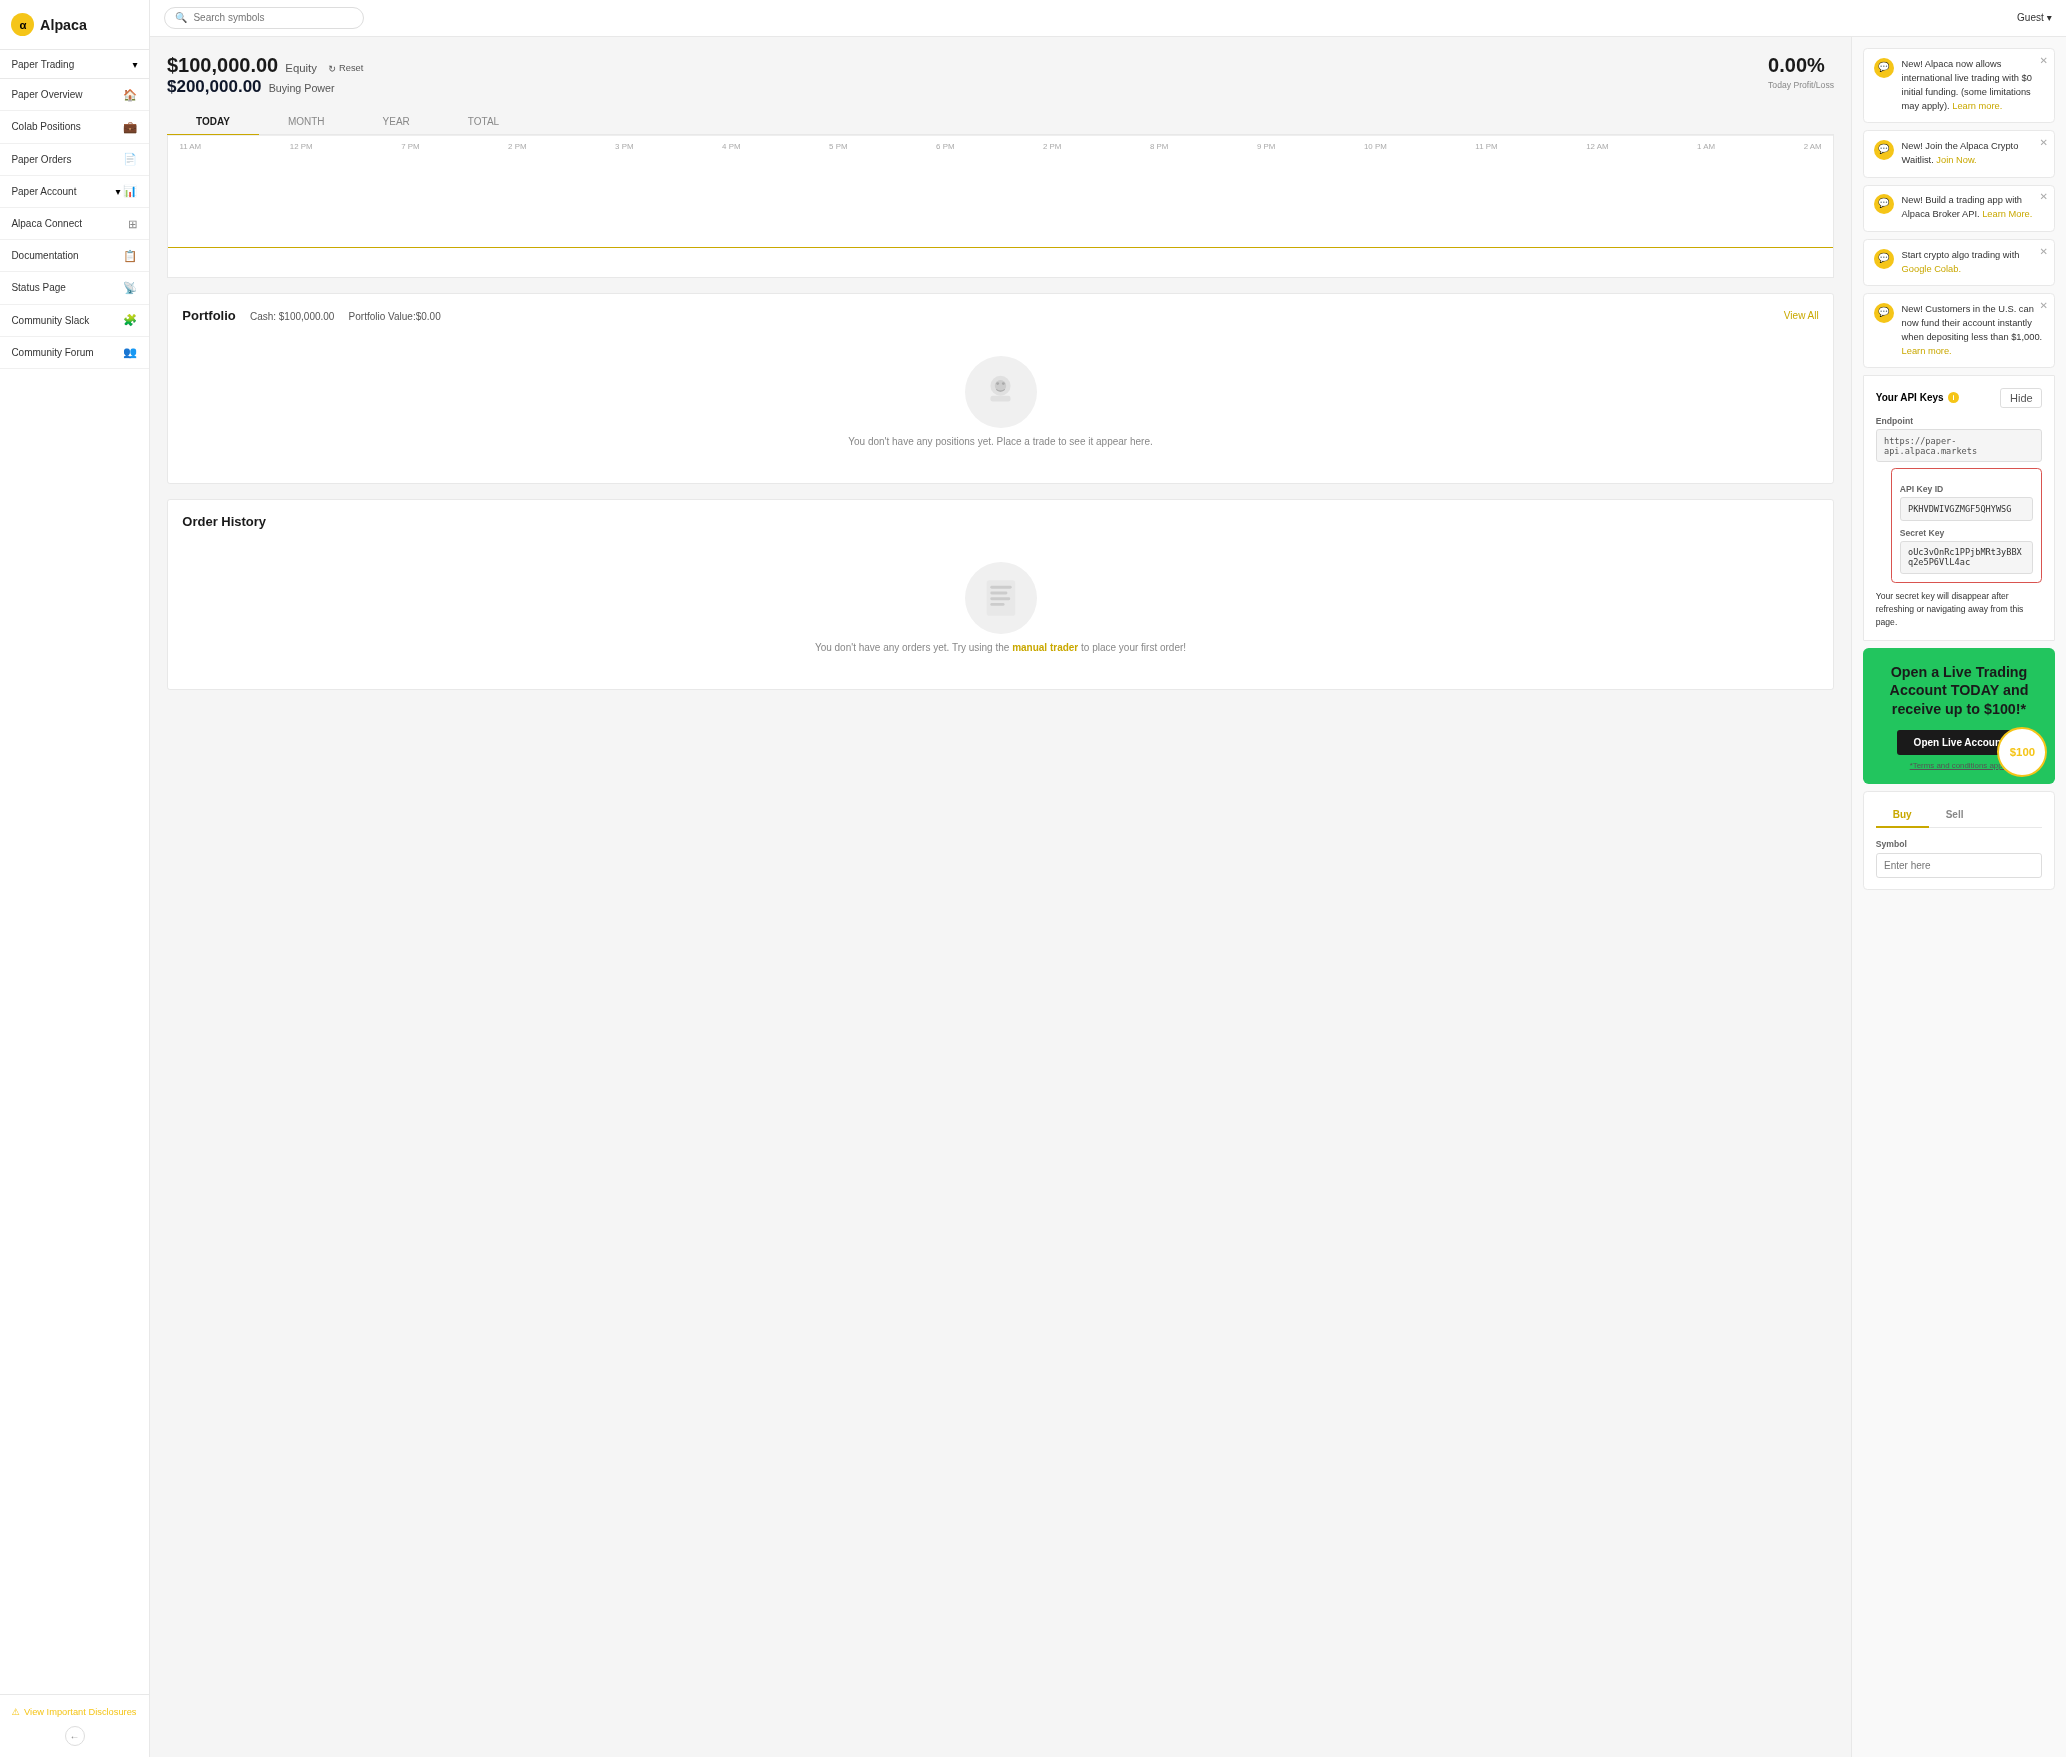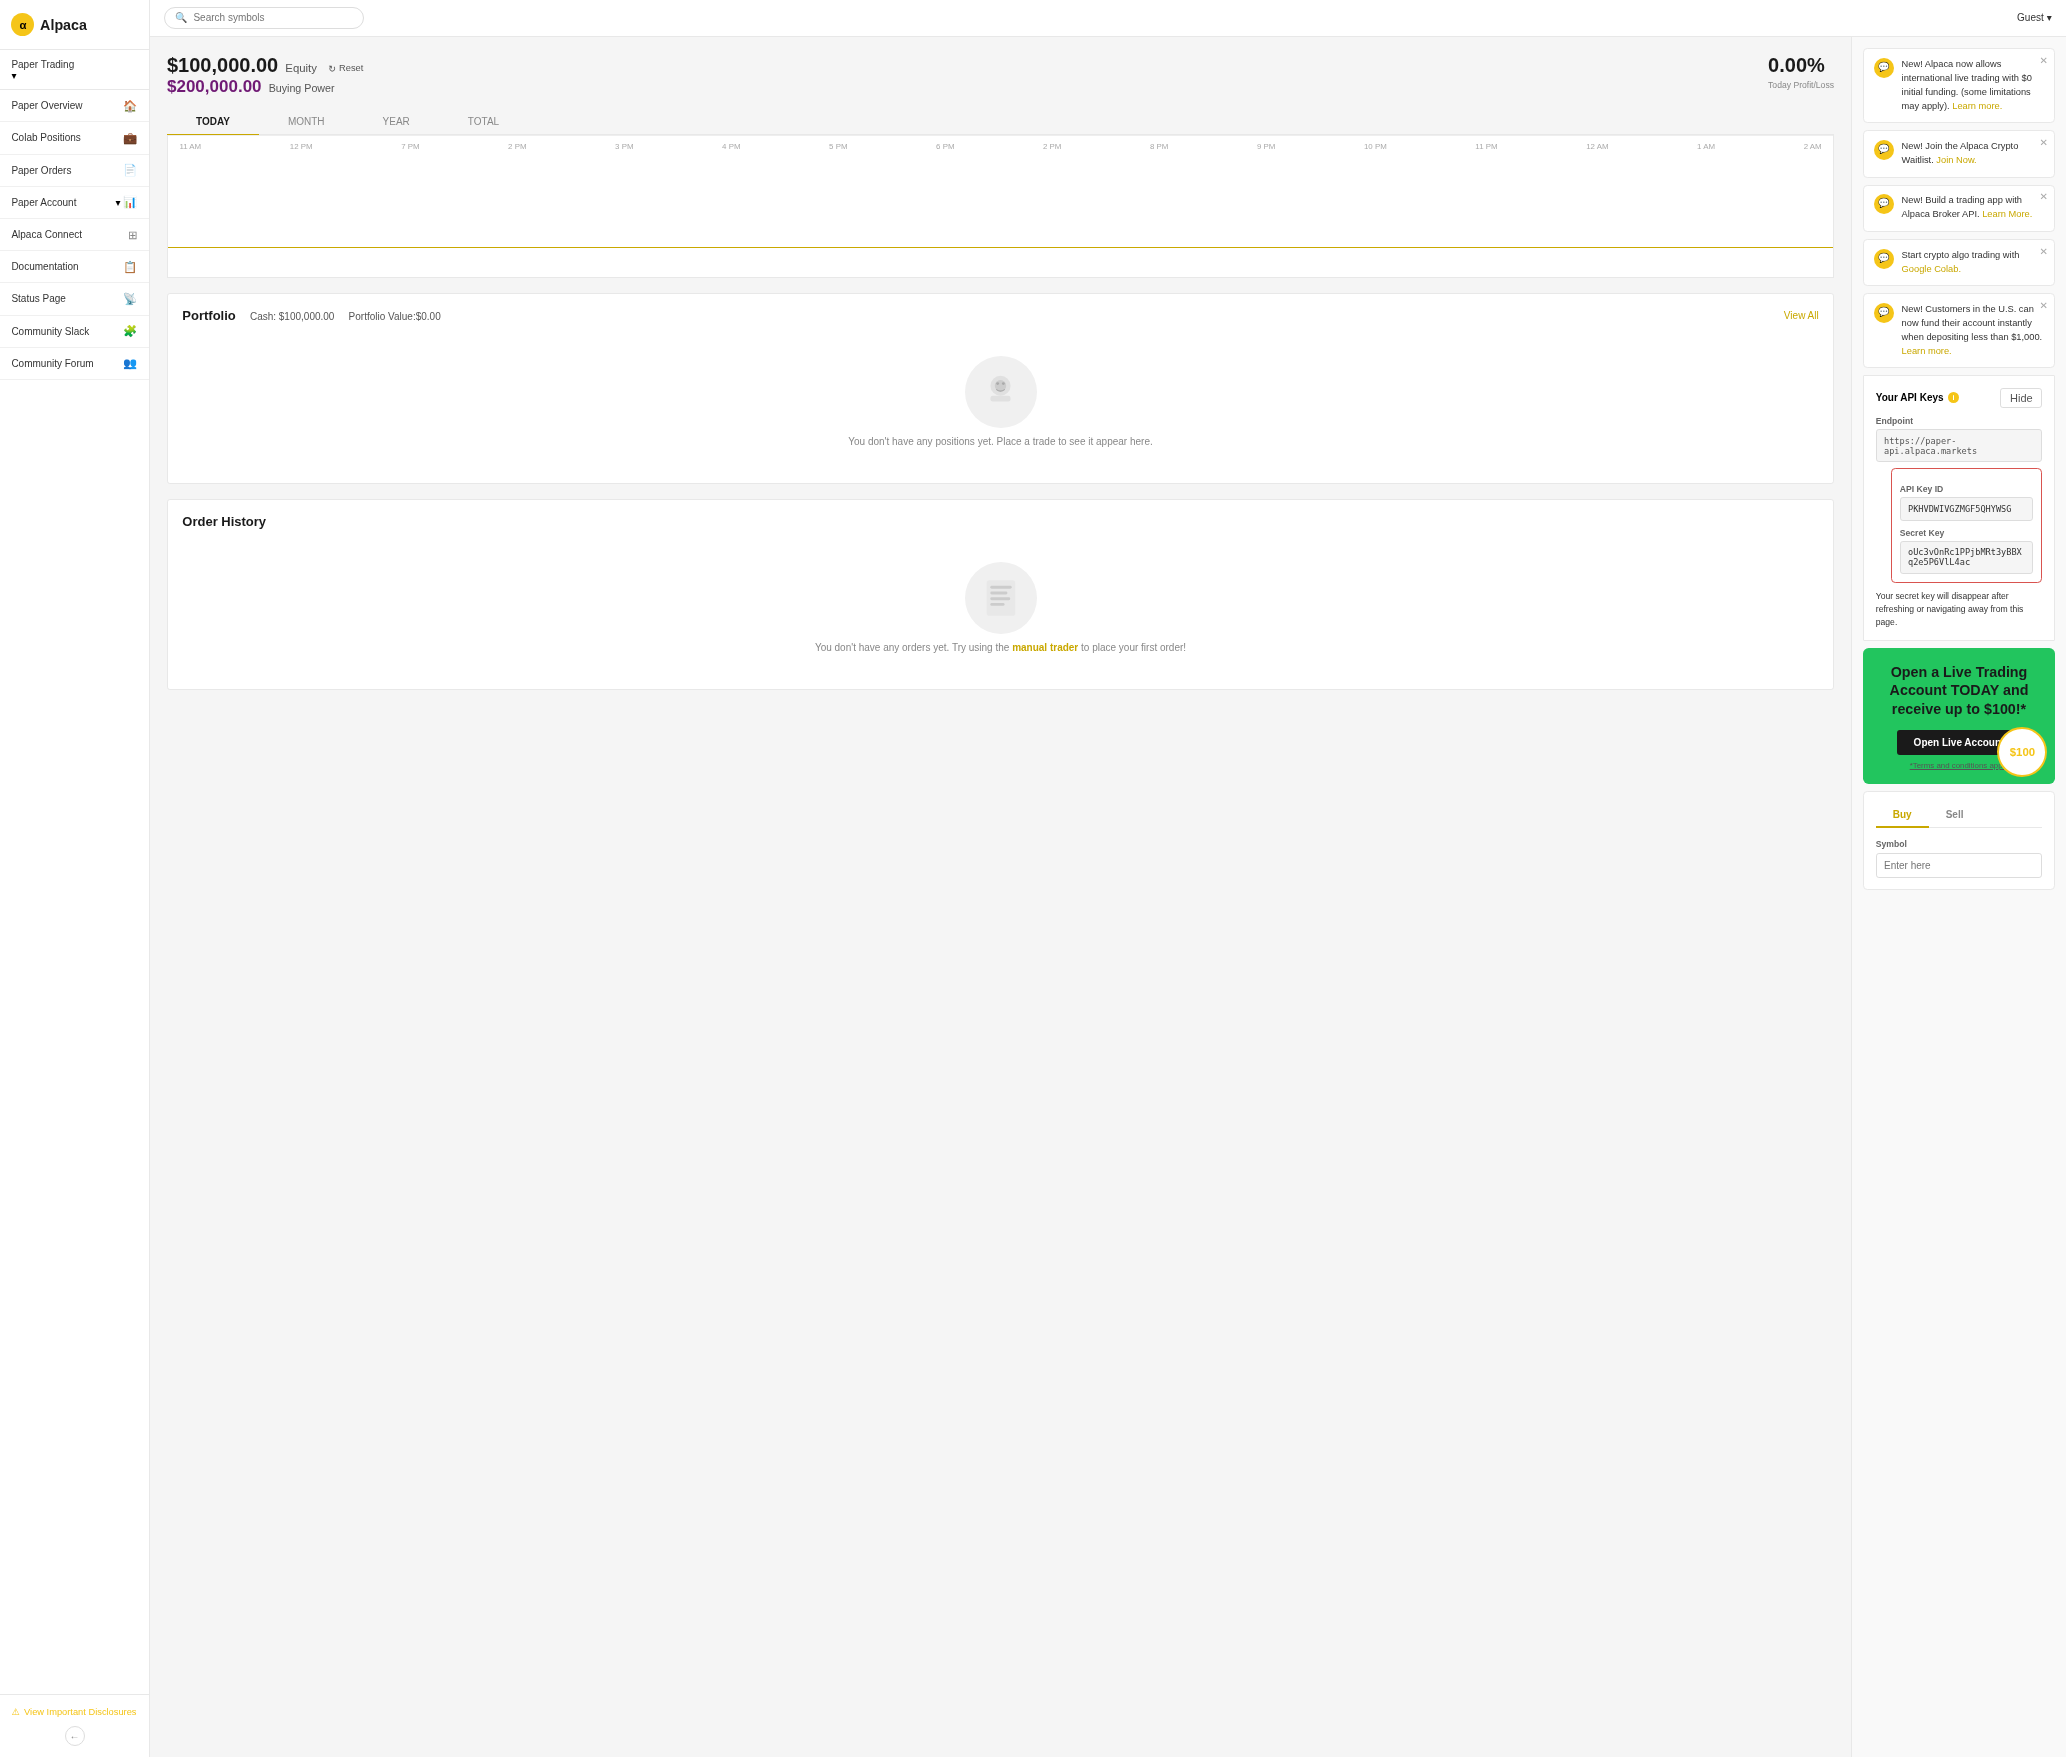--- a/index.html
+++ b/index.html
@@ -3,21 +3,21 @@
   <meta charset="utf-8">
   <style>
     * { box-sizing: border-box; margin: 0; padding: 0; }
     body { font-family: -apple-system, BlinkMacSystemFont, 'Segoe UI', sans-serif; background: #f5f5f5; display: flex; height: 100vh; overflow: hidden; font-size: 10px; }
 
     
     .sidebar { width: 150px; min-width: 150px; background: #fff; border-right: 0.7px solid #e8e8e8; display: flex; flex-direction: column; height: 100vh; overflow-y: auto; }
     .sidebar-logo { display: flex; align-items: center; padding: 13px 11.4px; gap: 5.7px; border-bottom: 0.7px solid #e8e8e8; }
     .logo-icon { width: 23px; height: 23px; background: #F5C518; border-radius: 50%; display: flex; align-items: center; justify-content: center; font-weight: bold; font-size: 11.4px; color: #000; }
     .logo-text { font-size: 14.3px; font-weight: 700; color: #1a1a1a; }
-    .sidebar-dropdown { display: flex; align-items: flex-start; justify-content: space-between; padding: 8.6px 11.4px; cursor: pointer; border-bottom: 0.7px solid #e8e8e8; flex-direction: column; }
+    .sidebar-dropdown { display: flex; align-items: flex-end; justify-content: space-between; padding: 8.6px 11.4px; cursor: pointer; border-bottom: 0.7px solid #e8e8e8; }
     .sidebar-dropdown-label { font-size: 10px; color: #333; font-weight: 500; }
     .sidebar-item { display: flex; align-items: center; justify-content: space-between; padding: 8.6px 11.4px; cursor: pointer; border-bottom: 0.7px solid #f0f0f0; transition: background 0.15s; }
     .sidebar-item-label { font-size: 10px; color: #333; }
     .sidebar-item-icon { color: #888; font-size: 11.4px; }
     .sidebar-bottom { margin-top: auto; padding: 11.4px; border-top: 0.7px solid #e8e8e8; }
     .important-disclosures { display: flex; align-items: center; gap: 4.3px; color: #F5C518; font-size: 9.3px; cursor: pointer; }
     .sidebar-collapse-btn { display: flex; justify-content: center; margin-top: 8.6px; }
     .collapse-circle { width: 20px; height: 20px; border-radius: 50%; border: 0.7px solid #ddd; display: flex; align-items: center; justify-content: center; cursor: pointer; color: #888; font-size: 10px; }
 
     
@@ -30,21 +30,21 @@
     .content-area { display: flex; flex: 1; overflow: hidden; }
     .center-panel { flex: 1; overflow-y: auto; padding: 17px 17px; }
     .right-panel { width: 215px; min-width: 215px; overflow-y: auto; padding: 11.4px; background: #f9f9f9; border-left: 0.7px solid #e8e8e8; }
 
     
     .dash-header { display: flex; justify-content: space-between; align-items: flex-start; margin-bottom: 11.4px; }
     .dash-equity { }
     .equity-value { font-size: 20px; font-weight: 700; color: #1a1a1a; }
     .equity-label { font-size: 11.4px; font-weight: 400; color: #555; margin-left: 4.3px; }
     .reset-btn { font-size: 9.3px; color: #555; background: none; border: none; cursor: pointer; display: inline-flex; align-items: center; gap: 2.9px; margin-left: 8.6px; }
-    .buying-power { font-size: 17px; font-weight: 700; color: #701a75; margin-top: 4.3px; }
+    .buying-power { font-size: 17px; font-weight: 700; color: #0f172a; margin-top: 4.3px; }
     .buying-power-label { font-size: 10.7px; font-weight: 400; color: #555; margin-left: 4.3px; }
     .profit-loss { text-align: left; }
     .profit-pct { font-size: 20px; font-weight: 700; color: #1a1a1a; }
     .profit-label { font-size: 8.6px; color: #888; margin-top: 2.9px; }
 
     
     .tabs { display: flex; border-bottom: 1.4px solid #e8e8e8; margin-bottom: 0; }
     .tab { padding: 7.2px 29px; font-size: 10px; color: #888; cursor: pointer; border-bottom: 2.1px solid transparent; margin-bottom: -1.4px; }
     .tab.active { color: #1a1a1a; font-weight: 600; border-bottom: 2.1px solid #C9A800; }
 

